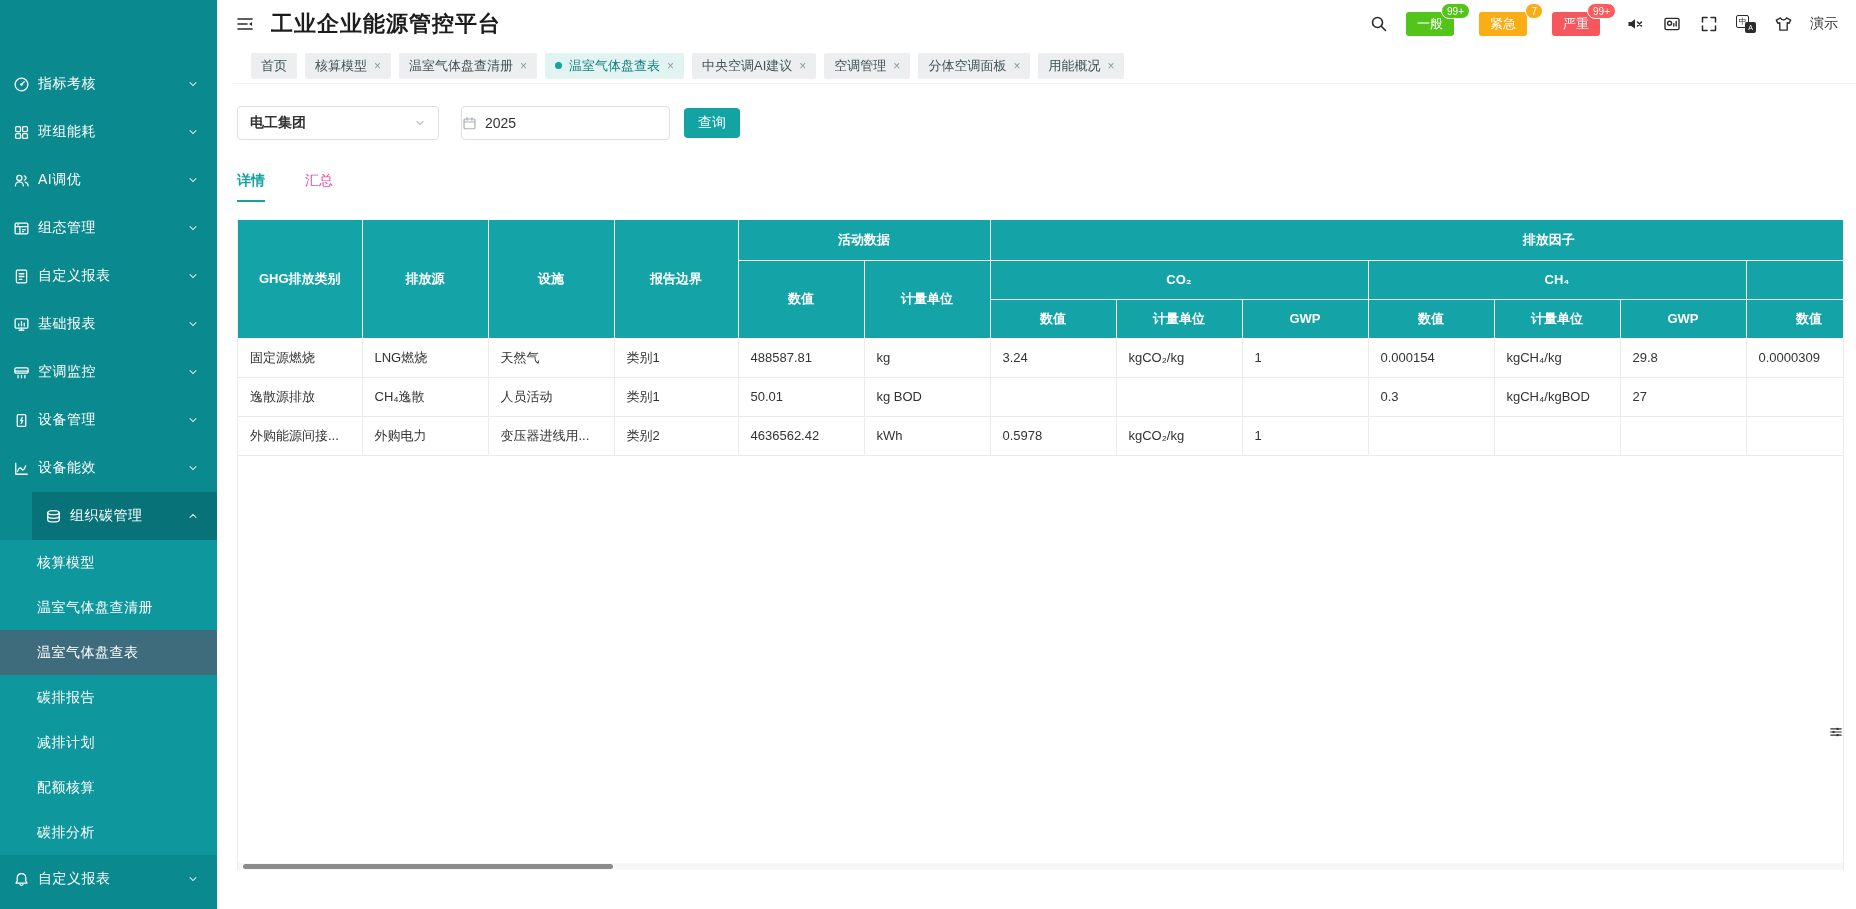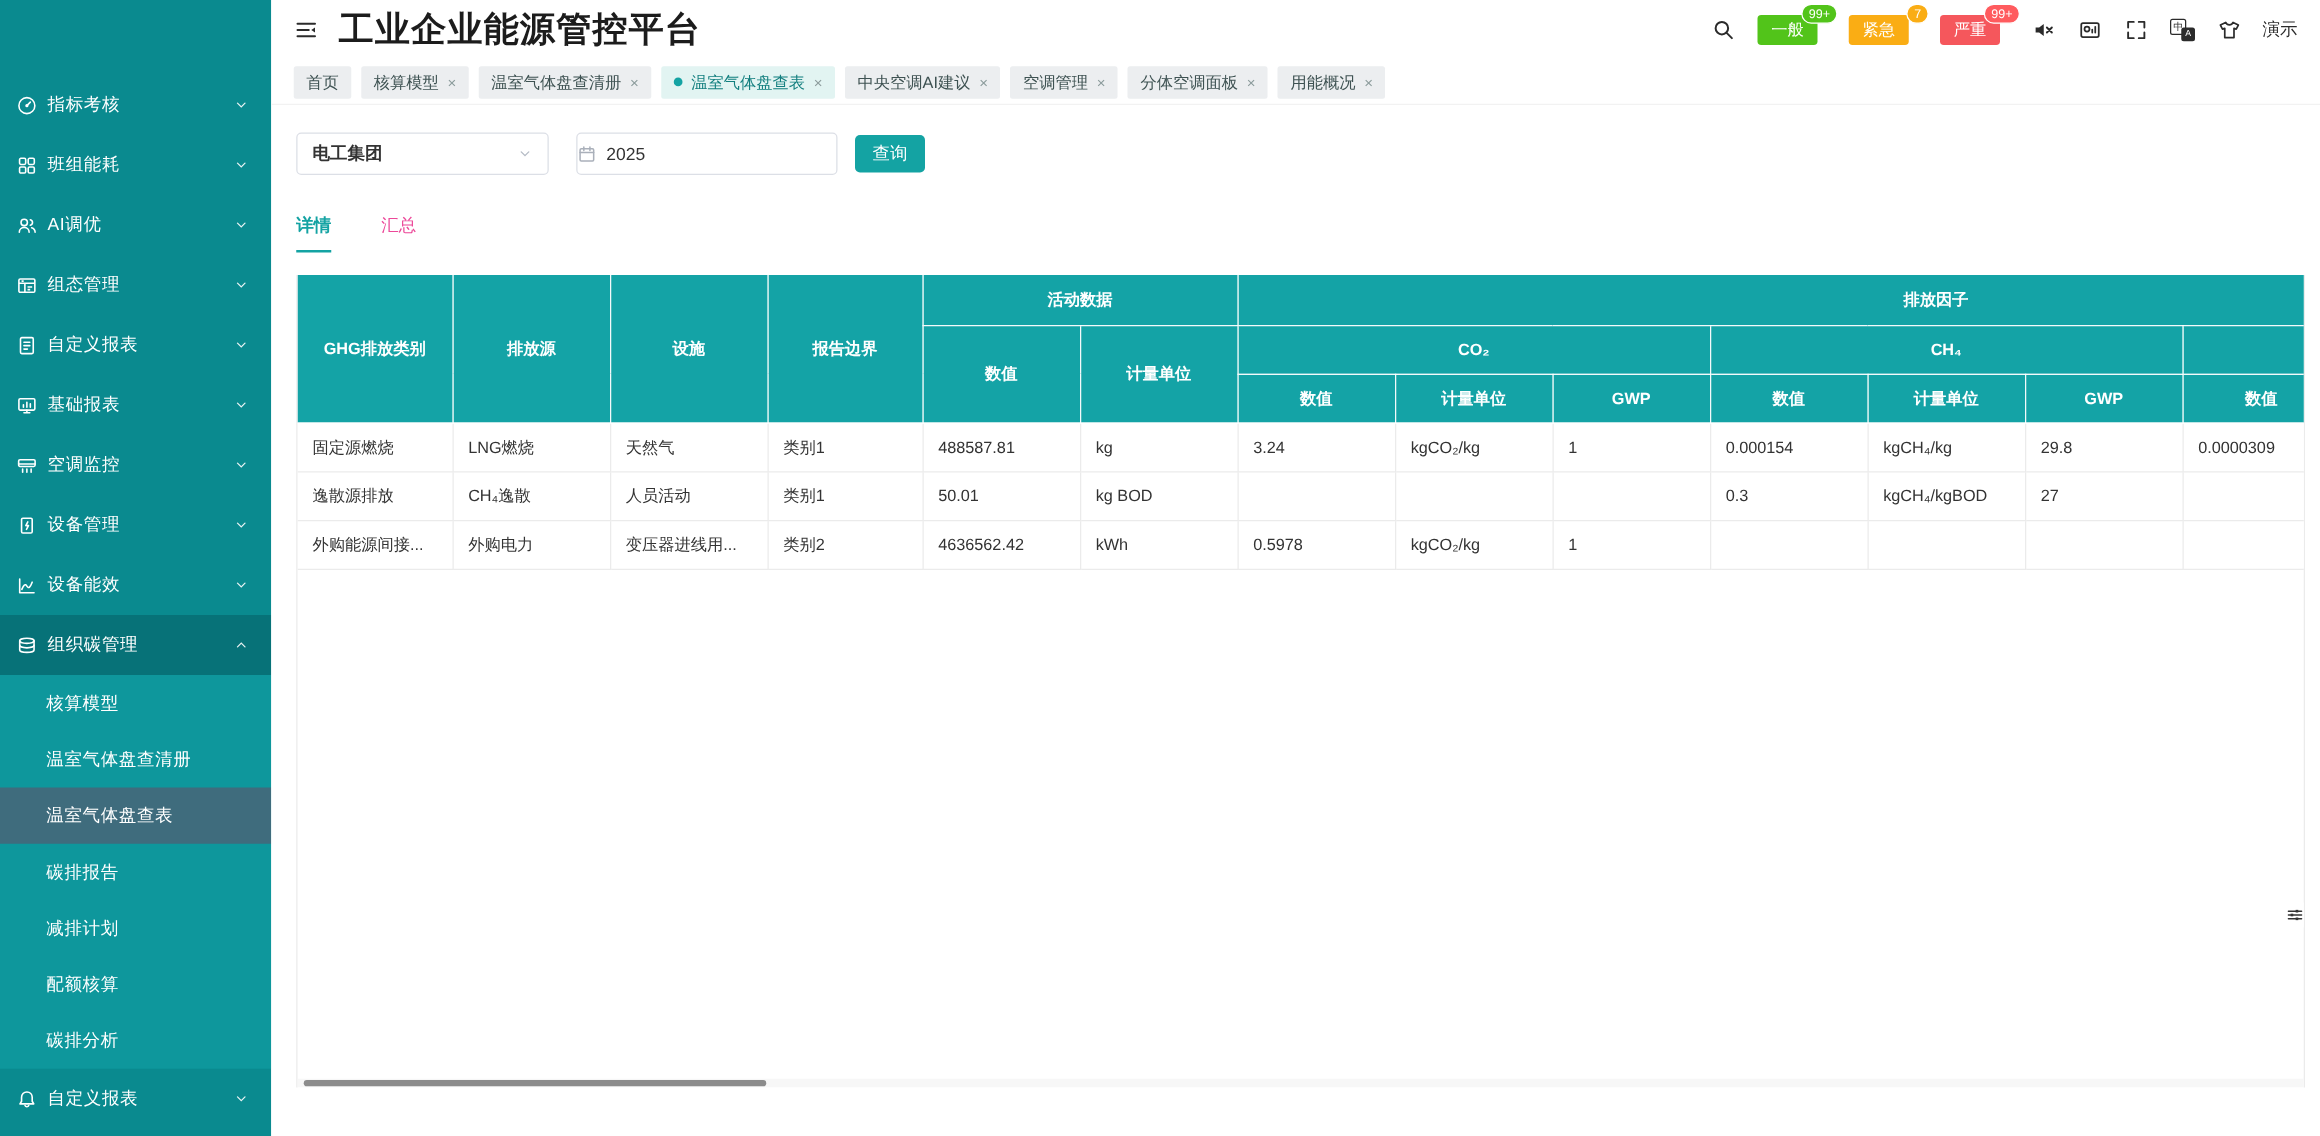--- a/index.html
+++ b/index.html
@@ -6,51 +6,51 @@
   html,body { width:1856px; height:909px; overflow:hidden;
     font-family:"Liberation Sans","DejaVu Sans",sans-serif; background:#fff; }
   .app { display:flex; width:100%; height:100%; }
 
   
   .sidebar { width:217px; height:100%; background:#0a8a8f; flex:0 0 217px; padding-top:60px; overflow:hidden; }
   .menu-item { height:48px; display:flex; align-items:center; padding:0 18px 0 13px; color:#fff; cursor:pointer; }
   .menu-item .mi { width:17px; height:17px; margin-right:8px; flex:0 0 17px; }
   .menu-item .mlabel { font-size:14px; flex:1; letter-spacing:.5px; }
   .menu-item .chev { width:12px; height:12px; opacity:.9; }
-  .menu-item.parent-expanded { background:#077278; }
+  .menu-item.parent-expanded { background:#077278;margin-left:32px; }
   .submenu { background:#0e979c; }
   .submenu-item { height:45px; display:flex; align-items:center; padding-left:37px; color:#fff; font-size:14px; letter-spacing:.5px; cursor:pointer; }
   .submenu-item.selected { background:#3f6c7d; }
 
   
   .main { flex:1; display:flex; flex-direction:column; min-width:0; }
   .topbar { height:48px; display:flex; align-items:center; padding:0 18px; background:#fff; }
   .collapse-btn { width:22px; height:22px; margin-right:14px; cursor:pointer; display:flex; align-items:center; }
-  .page-title { font-size:28px; font-weight:700; color:#1c1c1c; letter-spacing:1px; }
+  .page-title { font-size:22px; font-weight:700; color:#1c1c1c; letter-spacing:1px; }
   .topbar-right { margin-left:auto; display:flex; align-items:center; gap:17px; }
   .icon-btn { width:20px; height:20px; color:#2b2b2b; cursor:pointer; display:flex; align-items:center; justify-content:center; }
   .alert-chip { position:relative; height:24px; padding:0 11px; display:flex; align-items:center;
      color:#fff; font-size:13px; border-radius:3px; cursor:pointer; margin-right:8px; }
   .chip-general { background:#52c41a; }
   .chip-urgent { background:#faad14; }
   .chip-severe { background:#f5575c; }
   .pill { position:absolute; top:-9px; right:-16px; min-width:16px; height:16px; padding:0 5px; border-radius:8px;
      font-size:10px; color:#fff; display:flex; align-items:center; justify-content:center; border:1px solid #fff; }
   .pill-general { background:#52c41a; }
   .pill-urgent { background:#faad14; }
   .pill-severe { background:#ff5b5e; }
   .trans-icon { position:relative; width:20px; height:18px; display:inline-block; cursor:pointer; }
   .trans-icon .zh { position:absolute; left:0; top:0; width:13px; height:13px; border:1.4px solid #2b2b2b; border-radius:2px;
      font-style:normal; font-size:8px; display:flex; align-items:center; justify-content:center; color:#2b2b2b; background:#fff; }
   .trans-icon .en { position:absolute; right:0; bottom:0; width:11px; height:11px; background:#2b2b2b; border-radius:2px;
      font-style:normal; font-size:7px; display:flex; align-items:center; justify-content:center; color:#fff; }
   .demo-label { font-size:14px; color:#2b2b2b; cursor:pointer; }
 
   
-  .tabbar { height:36px; display:flex; align-items:center; gap:8px; padding:0 18px; background:#fff; border-bottom:1px solid #f2f2f2; }
+  .tabbar { height:36px; display:flex; align-items:center; gap:8px; padding:0 18px; background:#fff; border-bottom:1px solid #f2f2f2;margin-left:16px; }
   .tab-chip { height:26px; display:flex; align-items:center; padding:0 10px; background:#eceef0; border-radius:2px;
      font-size:13px; color:#3e5252; cursor:pointer; white-space:nowrap; }
   .tab-chip .tclose { margin-left:7px; font-size:12px; color:#8b9b9b; cursor:pointer; }
   .tab-chip.active { background:#e2f4f2; color:#137f7f; }
   .tab-chip.active .dot { width:7px; height:7px; border-radius:50%; background:#14a3a3; margin-right:7px; }
 
   
   .content { flex:1; background:#fff; padding:22px 12px 0 20px; position:relative; }
   .filters { display:flex; align-items:center; }
   .select-box { width:202px; height:34px; border:1px solid #dcdfe6; border-radius:4px; display:flex; align-items:center;

